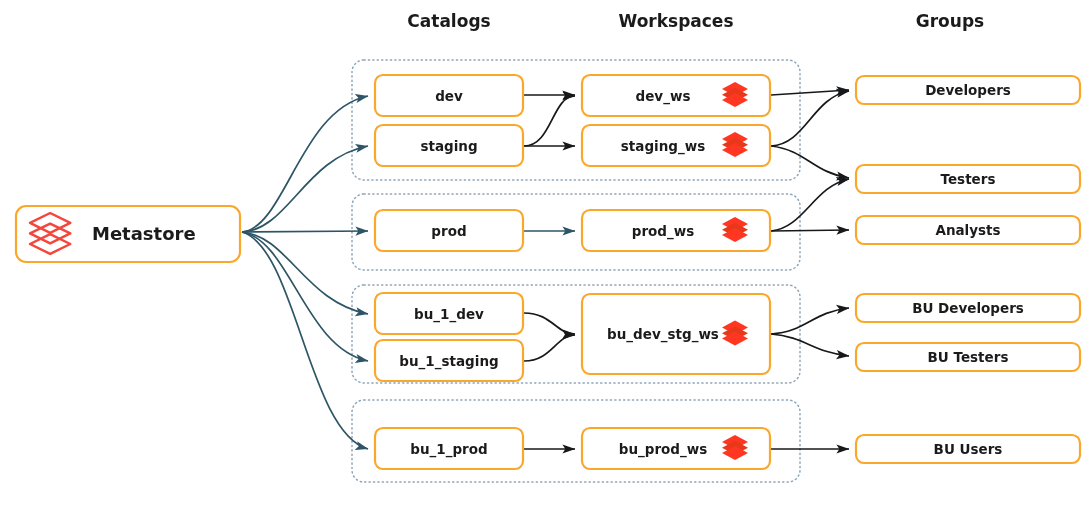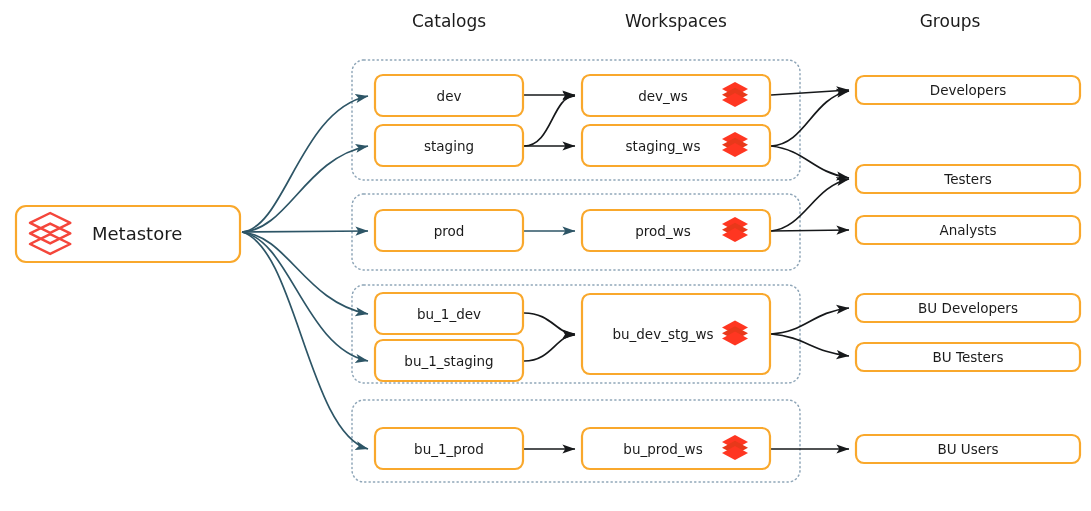--- a/index.html
+++ b/index.html
@@ -13,20 +13,21 @@
     font-family: "DejaVu Sans", "Liberation Sans", sans-serif;
     overflow: hidden;
     position: relative;
   }
   #diagram-root {
     position: absolute;
     left: 0;
     top: 0;
     width: 1091px;
     height: 511px;
+    font-weight: bold;
   }
   svg { display: block; }
   .col-header {
     font-size: 17px;
     fill: #1b1b1b;
     text-anchor: middle;
     font-family: "DejaVu Sans", "Liberation Sans", sans-serif;
   }
   .node-box {
     fill: #ffffff;

